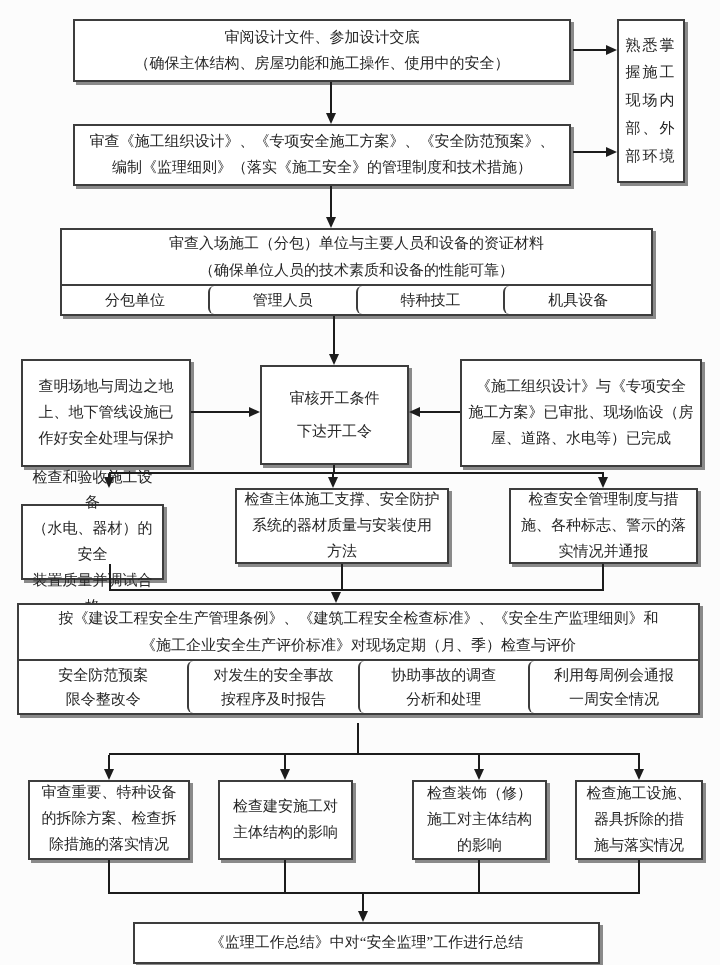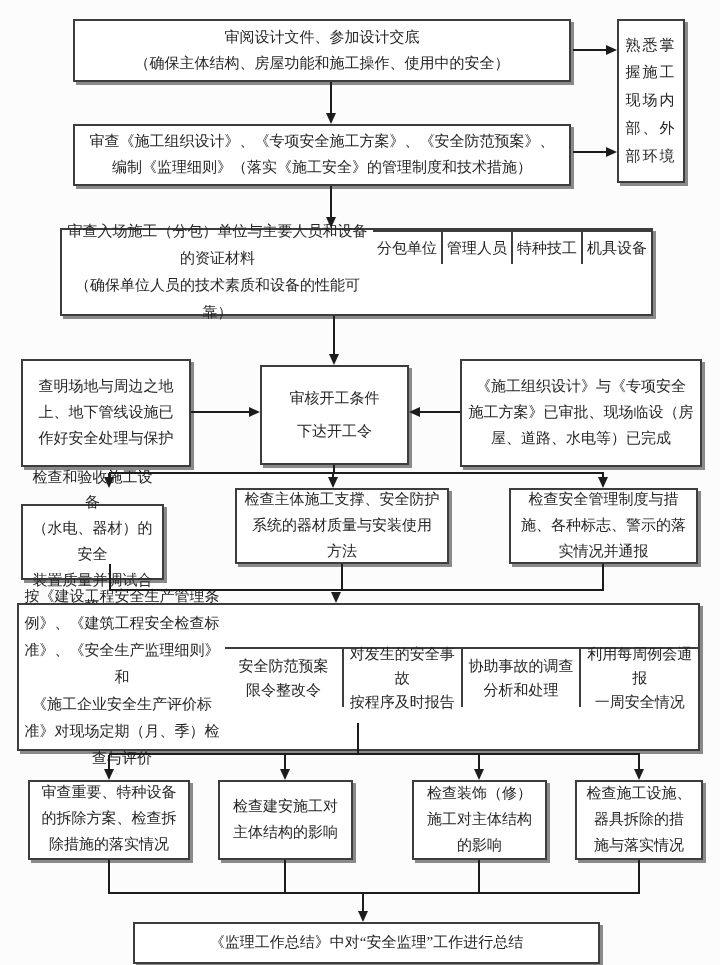--- a/index.html
+++ b/index.html
@@ -12,31 +12,31 @@
     position:absolute;box-sizing:border-box;
     background:#ffffff;border:2px solid #3d3d3d;
     box-shadow:3px 3px 0 #8a8a8a;
     display:flex;align-items:center;justify-content:center;
     text-align:center;white-space:pre-line;
     font-size:15px;line-height:1.72;padding:2px 4px;
   }
   .tbl{
     position:absolute;box-sizing:border-box;background:#ffffff;
     border:2px solid #3d3d3d;box-shadow:3px 3px 0 #8a8a8a;
-    display:flex;flex-direction:row;font-size:15px;
+    display:flex;flex-direction:column;font-size:15px;
   }
   .tbl-header{
     flex:1;display:flex;align-items:center;justify-content:center;
     text-align:center;white-space:pre-line;line-height:1.8;
   }
   .tbl-row{display:flex;border-top:2px solid #3d3d3d;}
   .tbl-cell{
     flex:1;display:flex;align-items:center;justify-content:center;
     text-align:center;white-space:pre-line;line-height:1.6;
-    border-left:2px solid #3d3d3d;padding:2px 4px;
+    border-left:2px solid #3d3d3d;padding:2px 16px;border-radius:6px;
   }
   .tbl-cell:first-child{border-left:none;}
   .vline{position:absolute;width:2px;background:#1c1c1c;}
   .hline{position:absolute;height:2px;background:#1c1c1c;}
   .ah-down{position:absolute;width:0;height:0;
     border-left:5px solid transparent;border-right:5px solid transparent;
     border-top:11px solid #1c1c1c;}
   .ah-right{position:absolute;width:0;height:0;
     border-top:5px solid transparent;border-bottom:5px solid transparent;
     border-left:11px solid #1c1c1c;}
@@ -90,21 +90,21 @@
 装置质量并调试合格</div>
 
   <div class="node" style="left:235px;top:488px;width:214px;height:76px;">检查主体施工支撑、安全防护
 系统的器材质量与安装使用
 方法</div>
 
   <div class="node" style="left:509px;top:488px;width:189px;height:76px;">检查安全管理制度与措
 施、各种标志、警示的落
 实情况并通报</div>
 
-  <div class="tbl" style="left:17px;top:603px;width:683px;height:148px;align-items:center;">
+  <div class="tbl" style="left:17px;top:603px;width:683px;height:112px;">
     <div class="tbl-header">按《建设工程安全生产管理条例》、《建筑工程安全检查标准》、《安全生产监理细则》和
 《施工企业安全生产评价标准》对现场定期（月、季）检查与评价</div>
     <div class="tbl-row" style="height:58px;">
       <div class="tbl-cell">安全防范预案
 限令整改令</div>
       <div class="tbl-cell">对发生的安全事故
 按程序及时报告</div>
       <div class="tbl-cell">协助事故的调查
 分析和处理</div>
       <div class="tbl-cell">利用每周例会通报

